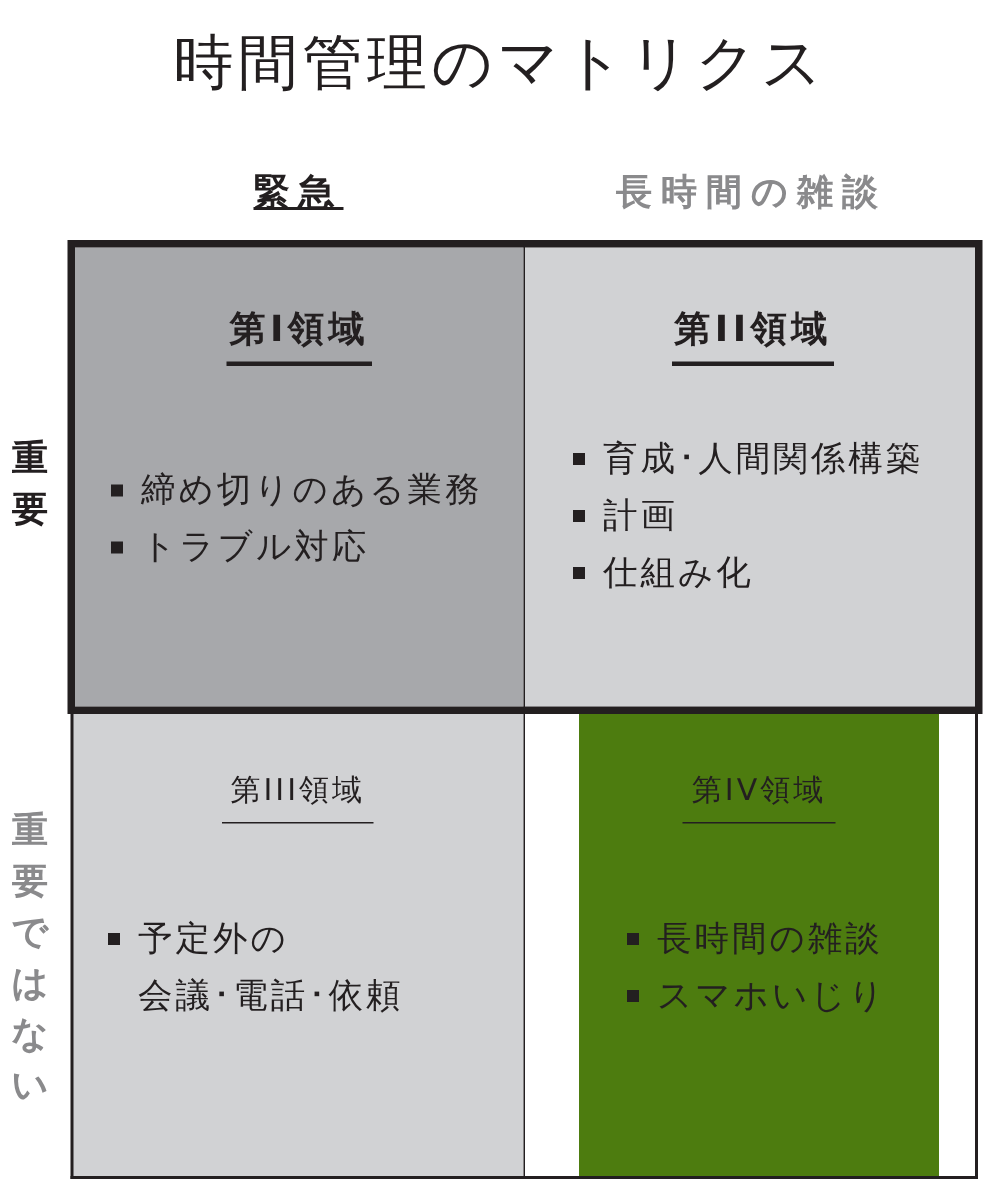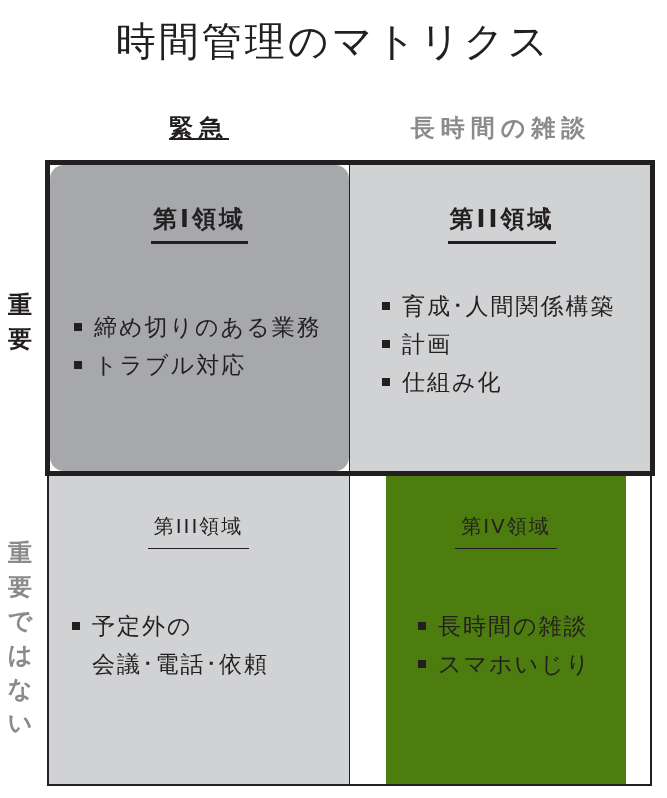--- a/index.html
+++ b/index.html
@@ -8,21 +8,21 @@
   .title { position: absolute; left: 0; width: 667px; top: 14px; text-align: center;
            font-size: 40px; letter-spacing: 3px; color: #231f20; }
   .col-head { position: absolute; top: 112px; font-size: 24px; font-weight: bold; letter-spacing: 6px; text-align: center; }
   .col-urgent { left: 48px; width: 302px; color: #231f20; text-decoration: underline; }
   .col-not-urgent { left: 350px; width: 302px; color: #8a8a8c; }
   .row-head { position: absolute; left: 4px; width: 32px; font-size: 24px; font-weight: bold;
               line-height: 34px; text-align: center; }
   .row-important { top: 288px; color: #231f20; }
   .row-not-important { top: 536px; color: #8a8a8c; }
   .quad { position: absolute; box-sizing: border-box; }
-  .q1 { left: 50px; top: 165px; width: 299px; height: 306px; background: #a7a8ab; border-radius: 14px; }
+  .q1 { left: 50px; top: 165px; width: 299px; height: 306px; background: #a7a8ab; }
   .q2 { left: 350px; top: 165px; width: 304px; height: 306px; background: #d1d2d4; }
   .q3 { left: 48px; top: 475px; width: 301px; height: 310px; background: #d1d2d4; }
   .q4 { left: 350px; top: 475px; width: 240px; height: 310px; background: #4d7c0f; margin-left: 36px; }
   .grid-outer-bottom { position: absolute; left: 47px; top: 474px; width: 605px; height: 312px;
                        border: 2px solid #231f20; border-top: none; box-sizing: border-box; }
   .divider-bottom { position: absolute; left: 349px; top: 475px; width: 1px; height: 310px; background: #231f20; }
   .thick-box { position: absolute; left: 45px; top: 160px; width: 610px; height: 316px;
                border: 5px solid #231f20; box-sizing: border-box; }
   .divider-top { position: absolute; left: 349px; top: 163px; width: 1px; height: 310px; background: #231f20; }
   .qtitle { position: absolute; left: 0; right: 0; text-align: center; }

